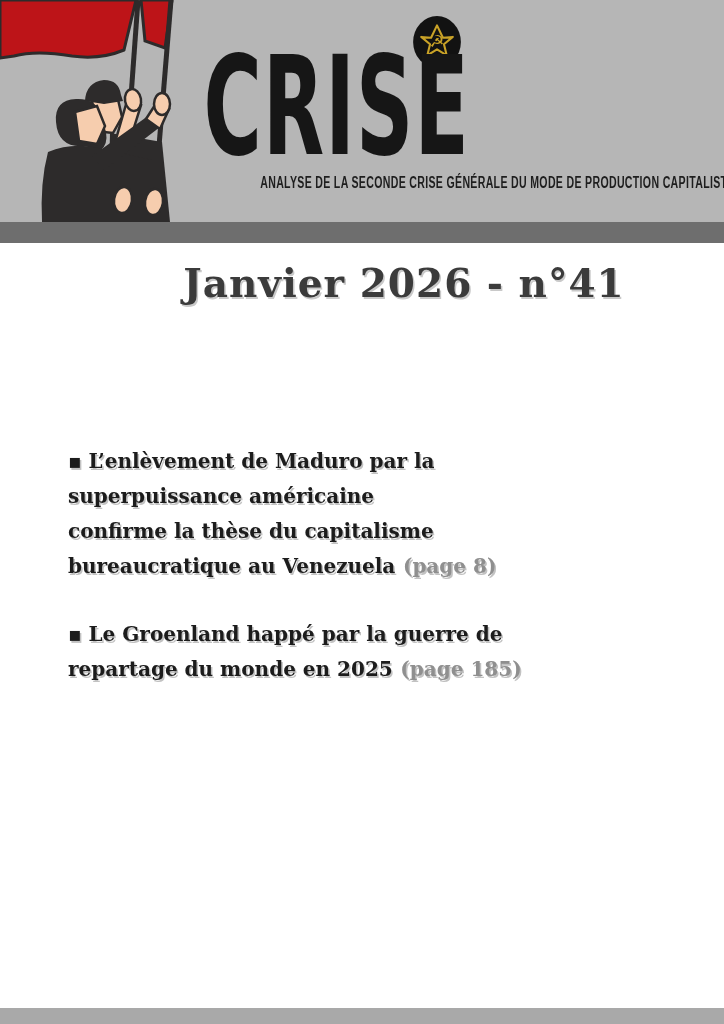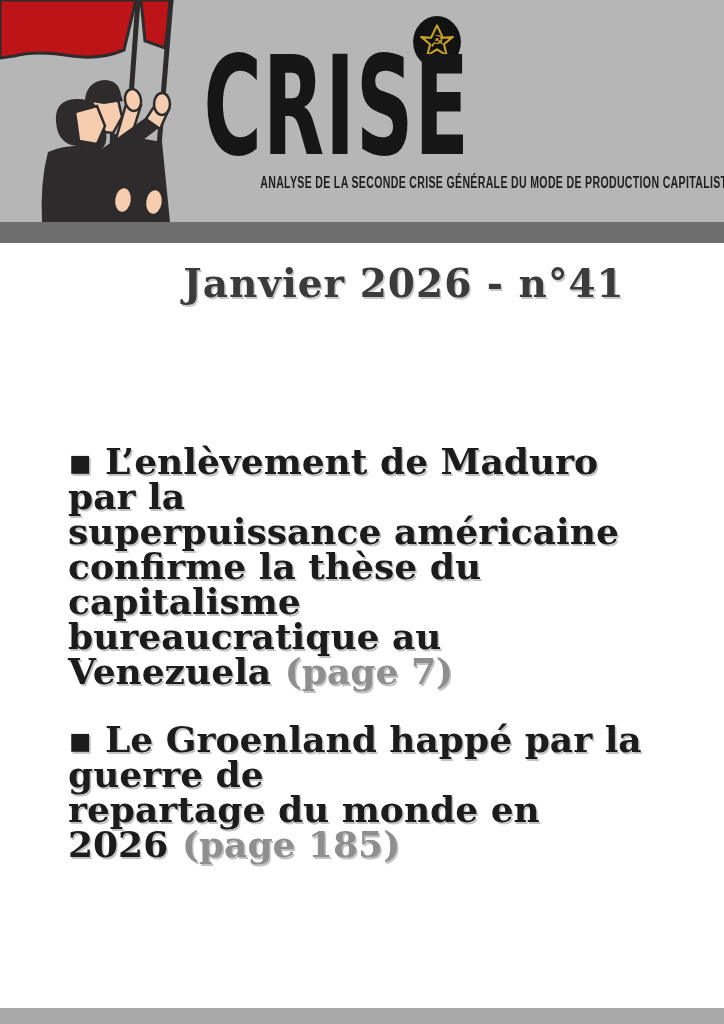--- a/index.html
+++ b/index.html
@@ -79,21 +79,21 @@
   }
 
   
   .toc{
     position:absolute;left:68px;top:444px;width:600px;
   }
   .toc-item{
     margin:0 0 33px 0;
     font-family:"DejaVu Serif",serif;
     font-weight:700;
-    font-size:36px;
+    font-size:20px;
     line-height:35px;
     color:#1c1c1c;
     text-shadow:1.5px 1.5px 0 #c2c2c2;
   }
   .toc-text{white-space:pre-line;}
   .page-ref{
     color:#8f8f8f;
     margin-left:0.38em;
     white-space:nowrap;
   }
@@ -150,23 +150,23 @@
 
   <div class="divider"></div>
 
   <h1 class="issue-heading">Janvier 2026 - n°41</h1>
 
   <main class="toc">
     <p class="toc-item">
       <span class="toc-text">▪ L’enlèvement de Maduro par la
 superpuissance américaine
 confirme la thèse du capitalisme
-bureaucratique au Venezuela</span><span class="page-ref">(page 7)</span>
+bureaucratique au Venezuela</span><span class="page-ref">(page 8)</span>
     </p>
     <p class="toc-item">
       <span class="toc-text">▪ Le Groenland happé par la guerre de
-repartage du monde en 2026</span><span class="page-ref">(page 185)</span>
+repartage du monde en 2025</span><span class="page-ref">(page 185)</span>
     </p>
   </main>
 
   <div class="footer-bar"></div>
 
 </div>
 
 </body></html>

